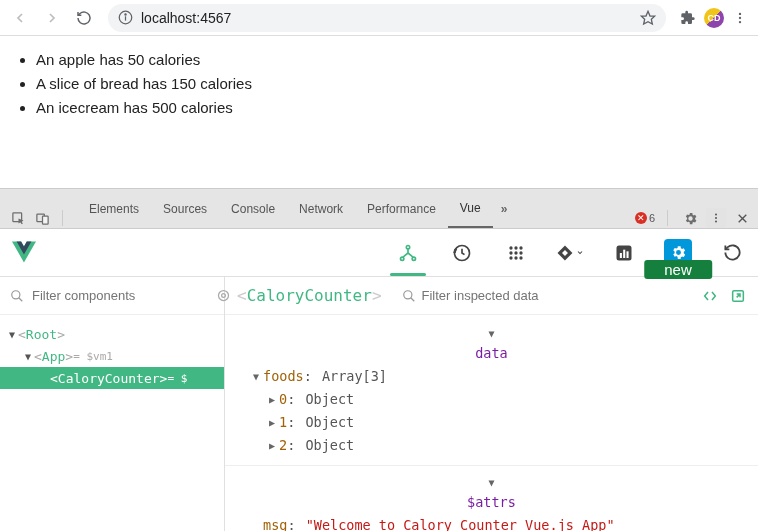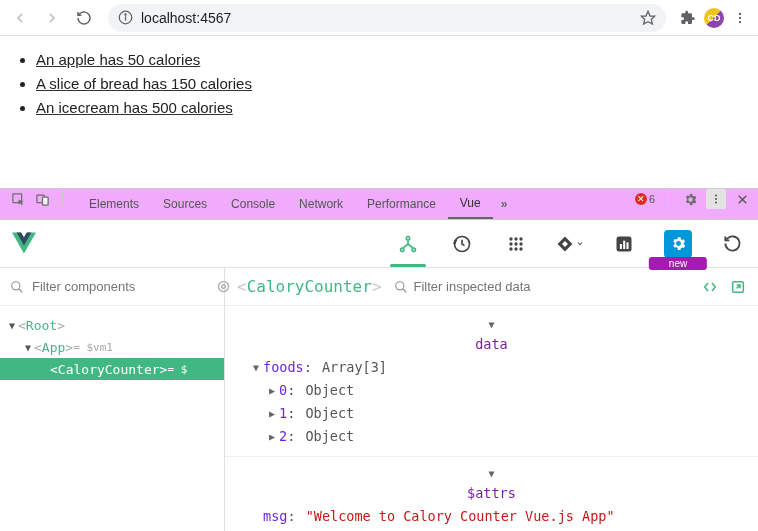--- a/index.html
+++ b/index.html
@@ -9,25 +9,25 @@
   .browser-toolbar { display: flex; align-items: center; height: 36px; padding: 0 6px; border-bottom: 1px solid #ddd; gap: 4px; }
   .nav-btn { width: 28px; height: 28px; display: flex; align-items: center; justify-content: center; border-radius: 50%; color: #5f6368; cursor: pointer; }
   .nav-btn.disabled { color: #bdbdbd; }
   .addr-bar { flex: 1; display: flex; align-items: center; height: 28px; background: #f1f3f4; border-radius: 14px; padding: 0 10px; gap: 8px; margin: 0 6px; color: #202124; font-size: 14px; }
   .addr-bar .info-icon { color: #5f6368; }
   .addr-bar .url-text { flex: 1; }
   .ext-icon { width: 24px; height: 24px; display: flex; align-items: center; justify-content: center; color: #5f6368; }
   .avatar { width: 20px; height: 20px; border-radius: 50%; background: linear-gradient(135deg,#f0c419 0 50%,#8e44ad 50% 100%); display: flex; align-items: center; justify-content: center; font-size: 9px; font-weight: bold; color: #fff; }
   
   
-  .content-area { padding: 12px 16px 0 36px; height: 152px; text-decoration: underline; }
+  .content-area { padding: 12px 16px 0 36px; height: 152px; }
   .content-area ul { list-style: disc; font-size: 15px; line-height: 1.6; color: #222; }
   
   
-  .devtools-bar { display: flex; align-items: flex-start; height: 32px; border-top: 1px solid #ccc; border-bottom: 1px solid #ccc; background: #f0abfc; font-size: 12px; color: #333; }
+  .devtools-bar { display: flex; align-items: flex-end; height: 41px; border-top: 1px solid #ccc; border-bottom: 1px solid #ccc; background: #e5e5e5; font-size: 12px; color: #333; }
   .dt-left { display: flex; align-items: center; gap: 4px; padding: 0 8px; }
   .dt-icon { width: 20px; height: 20px; display: flex; align-items: center; justify-content: center; color: #6e6e6e; }
   .dt-sep { width: 1px; height: 16px; background: #ccc; margin: 0 6px; }
   .dt-tabs { display: flex; align-items: center; height: 100%; }
   .dt-tab { padding: 0 12px; height: 100%; display: flex; align-items: center; cursor: pointer; color: #555; }
   .dt-tab.active { color: #333; border-bottom: 2px solid #666; }
   .dt-overflow { padding: 0 8px; color: #666; font-weight: bold; }
   .dt-right { margin-left: auto; display: flex; align-items: center; gap: 6px; padding: 0 6px; }
   .err-badge { display: flex; align-items: center; gap: 2px; color: #555; font-size: 11px; }
   .err-badge .dot { width: 12px; height: 12px; border-radius: 50%; background: #d93025; color: #fff; font-size: 9px; display: flex; align-items: center; justify-content: center; }
@@ -37,53 +37,53 @@
 
   
   .vue-header { display: flex; align-items: center; height: 48px; border-bottom: 1px solid #e0e0e0; padding: 0 12px; gap: 8px; }
   .vue-logo { width: 24px; height: 24px; }
   .vue-header-spacer { flex: 1; }
   .vue-subtabs { display: flex; align-items: center; gap: 26px; }
   .vue-subtab { width: 28px; height: 46px; display: flex; align-items: center; justify-content: center; color: #444; cursor: pointer; position: relative; }
   .vue-subtab.active { color: #41b883; }
   .vue-subtab.active::after { content: ""; position: absolute; bottom: 0; left: -4px; right: -4px; height: 3px; background: #41b883; border-radius: 2px; }
   .vue-subtab.gearblue { background: #0098db; border-radius: 4px; width: 28px; height: 28px; color: #fff; }
-  .vue-subtab .new-badge { position: absolute; bottom: -12px; left: 50%; transform: translateX(-50%); background: #a21caf; color: #fff; font-size: 10px; padding: 1px 20px; border-radius: 3px; }
+  .vue-subtab .new-badge { position: absolute; bottom: -12px; left: 50%; transform: translateX(-50%); background: #15803d; color: #fff; font-size: 15px; padding: 1px 20px; border-radius: 3px; }
   
   
   .vue-body { display: flex; height: calc(531px - 36px - 152px - 28px - 48px); }
   .tree-panel { width: 225px; border-right: 1px solid #e0e0e0; display: flex; flex-direction: column; }
   .tree-filter { display: flex; align-items: center; height: 38px; padding: 0 10px; gap: 8px; border-bottom: 1px solid #eee; }
   .tree-filter input { border: none; outline: none; flex: 1; font-size: 13px; background: transparent; color: #444; }
   .tree-filter .target-icon { color: #aaa; }
   .tree-list { flex: 1; overflow: hidden; font-family: Menlo, Consolas, monospace; font-size: 13px; padding-top: 8px; }
   .tree-row { display: flex; align-items: center; height: 22px; cursor: pointer; white-space: nowrap; }
   .tree-row .caret { width: 12px; text-align: center; color: #555; font-size: 10px; }
   .tree-row .angle { color: #aaa; }
   .tree-row .comp { color: #41b883; }
   .tree-row .suffix { color: #aaa; font-size: 11px; }
   .tree-row.lvl0 { padding-left: 6px; }
   .tree-row.lvl1 { padding-left: 22px; }
   .tree-row.lvl2 { padding-left: 38px; }
   .tree-row.selected { background: #41b883; color: #fff; }
   .tree-row.selected .comp, .tree-row.selected .angle, .tree-row.selected .suffix { color: #fff; }
   
   .inspect-panel { flex: 1; display: flex; flex-direction: column; }
-  .inspect-header { display: flex; align-items: center; height: 38px; padding: 0 12px; gap: 12px; border-bottom: 1px solid #eee; }
+  .inspect-header { display: flex; align-items: center; height: 38px; padding: 0 12px; gap: 20px; border-bottom: 1px solid #eee; }
   .inspect-title { color: #41b883; font-family: Menlo, Consolas, monospace; font-size: 16px; }
   .inspect-title .angle { color: #ccc; }
   .inspect-filter { display: flex; align-items: center; gap: 6px; flex: 1; }
   .inspect-filter input { border: none; outline: none; flex: 1; font-size: 13px; background: transparent; color: #444; }
   .inspect-actions { display: flex; gap: 12px; color: #41b883; }
   .inspect-body { flex: 1; overflow: auto; padding: 10px 8px; font-family: Menlo, Consolas, monospace; font-size: 13.5px; }
   .data-row { display: flex; align-items: center; line-height: 1.7; }
   .data-row .caret { width: 14px; color: #666; font-size: 10px; text-align: center; }
   .data-caret-open::before { content: "▼"; }
   .data-caret-closed::before { content: "▶"; }
-  .key { color: #6d28d9; }
+  .key { color: #a16207; }
   .key-section { color: #7b1fa2; font-weight: 500; }
   .colon { color: #555; margin: 0 2px 0 0; }
   .val-type { color: #555; }
   .val-string { color: #c41a16; }
   .lvl-a { padding-left: 0; flex-direction: column; }
   .lvl-b { padding-left: 16px; }
   .lvl-c { padding-left: 32px; }
   .divider { border-top: 1px solid #eee; margin: 8px -8px; }
   
   svg { display: block; }

